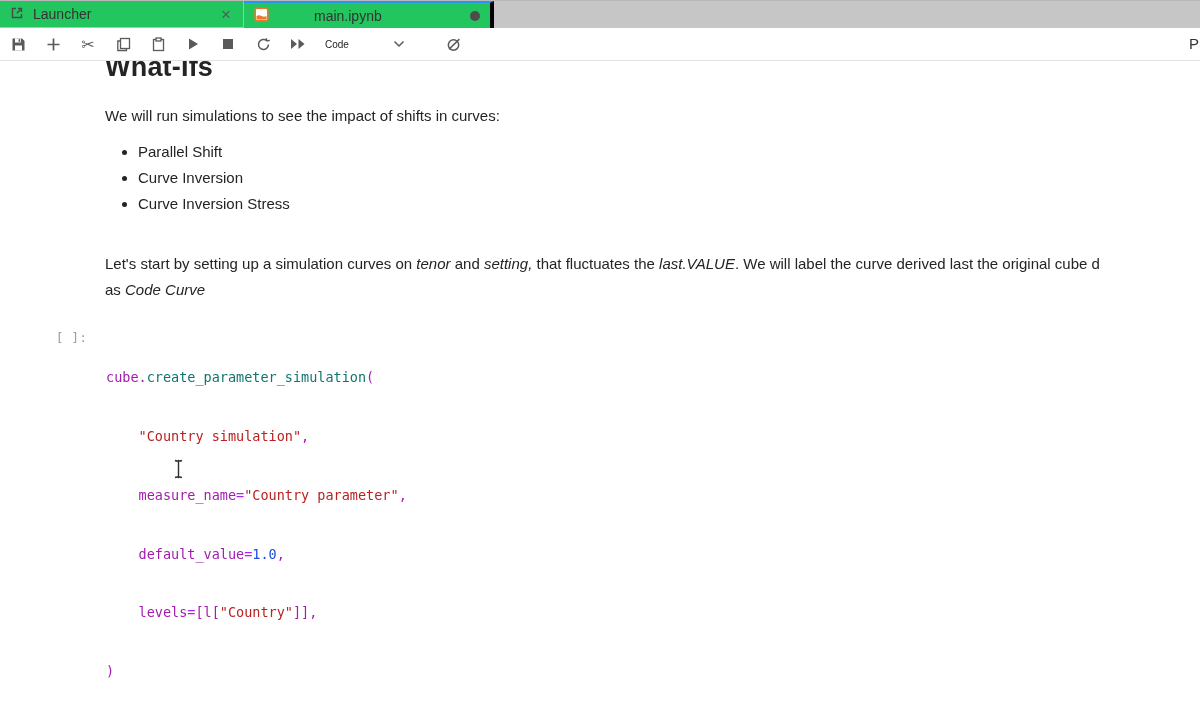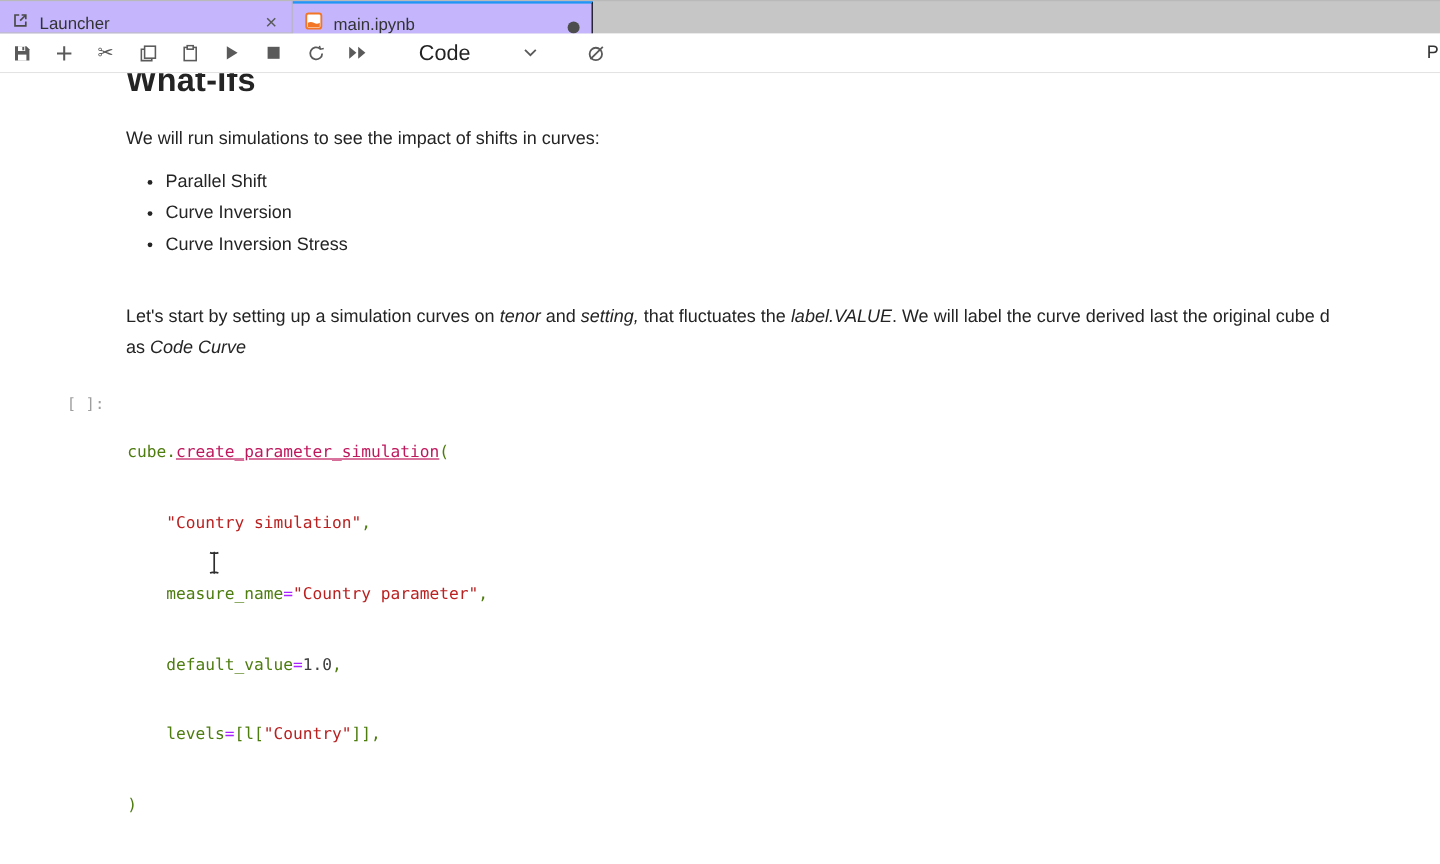--- a/index.html
+++ b/index.html
@@ -2,35 +2,35 @@
 <html><head>
 <meta charset="utf-8">
 <style>
   * { margin:0; padding:0; box-sizing:border-box; }
   html,body { width:1200px; height:720px; overflow:hidden; background:#fff;
               font-family:"Liberation Sans", sans-serif; }
 
   
   .tabbar { height:28px; background:#c6c6c6; display:flex; align-items:stretch;
             border-top:1px solid #b9b9b9; }
-  .tab { display:flex; align-items:flex-end; background:#c4b5fd; padding:0 10px;
+  .tab { display:flex; align-items:center; background:#22c55e; padding:0 10px;
          font-size:14px; color:#333; position:relative; }
   .tab.inactive { width:244px; border-right:1px solid #b5b5b5; border-bottom:1px solid #bdbdbd; }
-  .tab.active { width:250px; border-right:1px solid #000000; border-top:2px solid #2196f3; }
+  .tab.active { width:250px; border-right:4px solid #000000; border-top:2px solid #2196f3;gap:36px; }
   .tab .tab-label { margin-left:9px; flex:1; white-space:nowrap; overflow:hidden; }
   .tab .close-x { font-size:17px; color:#595959; line-height:1; padding:0 2px; cursor:pointer; }
   .dirty-dot { width:10px; height:10px; border-radius:50%; background:#4d4d4d; }
 
   
   .toolbar { height:33px; background:#fff; border-bottom:1px solid #e3e3e3;
              display:flex; align-items:center; padding-left:10px; position:relative; }
   .tb-icon { width:16px; height:16px; display:flex; align-items:center; justify-content:center;
              margin-right:19px; color:#5a5a5a; cursor:pointer; flex:none; }
   .tb-icon svg { display:block; }
-  .celltype { font-size:18px; color:#222; margin-left:24px; cursor:pointer; }
+  .celltype { font-size:10px; color:#222; cursor:pointer; }
   .chevron { margin-left:42px; }
   .kernel-circ { margin-left:20px; }
   .kernel-name { position:absolute; right:-3px; top:7px; font-size:15px; color:#333;
                  width:14px; overflow:hidden; white-space:nowrap; }
   .scissors { font-size:16px; color:#5a5a5a; }
 
   
   .content { position:relative; height:659px; overflow:hidden; background:#fff; }
   .inner { width:1560px; }
 
@@ -45,24 +45,24 @@
 
   
   .cell { display:flex; position:relative; }
   .cell1 { margin-top:22px; padding-top:4px; }
   .prompt { width:100px; flex:none; text-align:right; padding-right:13px;
             font-family:"DejaVu Sans Mono", monospace; font-size:13px; color:#9e9e9e; }
   .cell1 .prompt { padding-top:1px; }
   .codearea { font-family:"DejaVu Sans Mono", monospace; font-size:13.5px;
               line-height:19.6px; white-space:pre; color:#212121; }
   .cell1 .codearea { padding-left:6px; }
-  .tk-p { color:#4d7c0f; }
-  .tk-f { color:#be185d;text-decoration:underline; }
+  .tk-p { color:#a21caf; }
+  .tk-f { color:#0f766e; }
   .tk-s { color:#ba2121; }
-  .tk-n { color:#404040; }
+  .tk-n { color:#1d4ed8; }
   .tk-o { color:#aa22ff; }
 
   .cursor-ibeam { position:absolute; left:173px; top:398px; pointer-events:none; }
 </style>
 </head>
 <body>
 
 <div class="tabbar">
   <div class="tab inactive">
     <span>
@@ -158,21 +158,21 @@
 
     <p class="md p1">We will run simulations to see the impact of shifts in curves:</p>
 
     <ul class="md">
       <li>Parallel Shift</li>
       <li>Curve Inversion</li>
       <li>Curve Inversion Stress</li>
     </ul>
 
     <p class="md p2">
-      <span class="ln"><span>Let's start by setting up a simulation curves on </span><span class="ital">tenor</span><span> and </span><span class="ital">setting,</span><span> that fluctuates the </span><span class="ital">label.VALUE</span><span>. We will label the curve derived last the original cube d</span></span>
+      <span class="ln"><span>Let's start by setting up a simulation curves on </span><span class="ital">tenor</span><span> and </span><span class="ital">setting,</span><span> that fluctuates the </span><span class="ital">last.VALUE</span><span>. We will label the curve derived last the original cube d</span></span>
       <span class="ln"><span>as </span><span class="ital">Code Curve</span></span>
     </p>
 
     <div class="cell cell1">
       <div class="prompt">[ ]:</div>
       <div class="codearea">
         <div><span class="tk-p">cube.</span><span class="tk-f">create_parameter_simulation</span><span class="tk-p">(</span></div>
         <div><span class="tk-p">    </span><span class="tk-s">"Country simulation"</span><span class="tk-p">,</span></div>
         <div><span class="tk-p">    measure_name</span><span class="tk-o">=</span><span class="tk-s">"Country parameter"</span><span class="tk-p">,</span></div>
         <div><span class="tk-p">    default_value</span><span class="tk-o">=</span><span class="tk-n">1.0</span><span class="tk-p">,</span></div>

